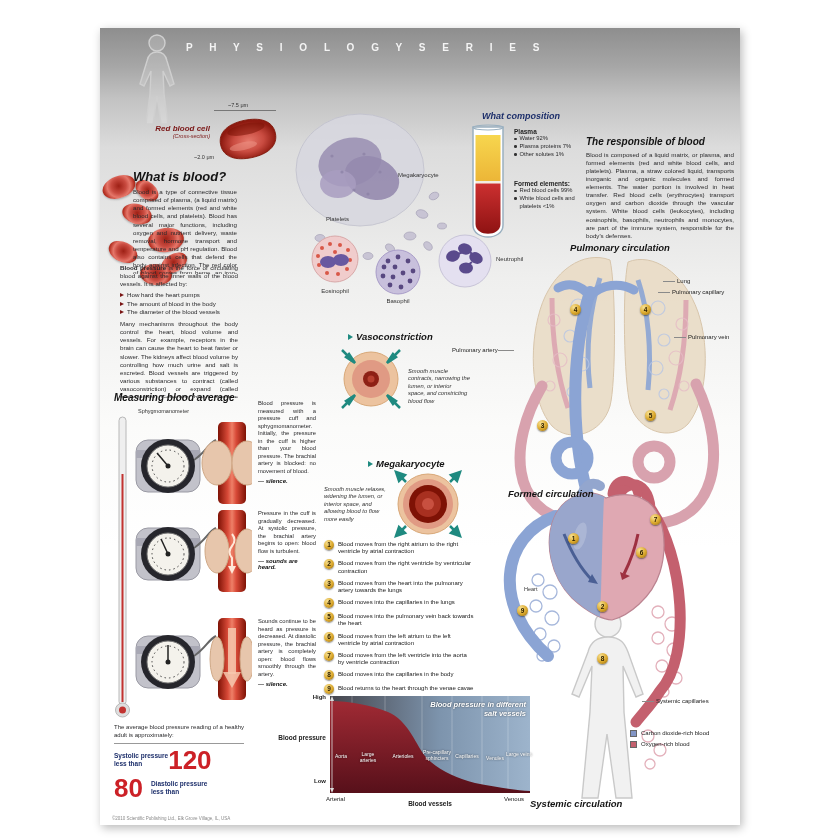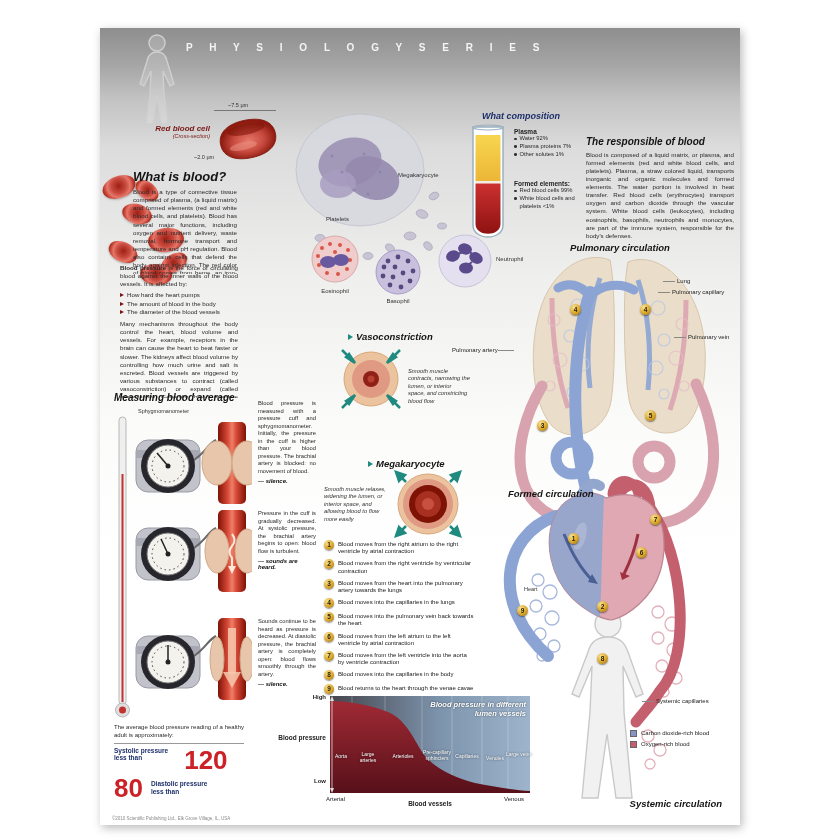--- a/index.html
+++ b/index.html
@@ -371,21 +371,21 @@
   <div class="p lbl" style="left:572px;top:261px">Pulmonary capillary</div>
   <div class="pl" style="left:558px;top:264px;width:12px"></div>
   <div class="p lbl" style="left:588px;top:306px">Pulmonary vein</div>
   <div class="pl" style="left:574px;top:309px;width:12px"></div>
   <div class="p lbl" style="left:352px;top:319px">Pulmonary artery</div>
   <div class="pl" style="left:398px;top:322px;width:16px"></div>
   <div class="p h-circ" style="left:408px;top:460px">Formed circulation</div>
   <div class="p tinylbl" style="left:424px;top:558px">Heart</div>
   <div class="p lbl" style="left:556px;top:670px">Systemic capillaries</div>
   <div class="pl" style="left:542px;top:673px;width:12px"></div>
-  <div class="p h-circ" style="left:452px;top:770px;width:170px;text-align:right">Systemic circulation</div>
+  <div class="p h-circ" style="left:430px;top:770px;width:170px;text-align:left">Systemic circulation</div>
 
   <div class="p" style="left:530px;top:702px;width:100px">
     <div class="legend-row">
       <span class="swatch" style="background: rgb(130, 149, 197);"></span>
       <span class="lbl">Carbon dioxide-rich blood</span>
     </div>
     <div class="legend-row">
       <span class="swatch" style="background: rgb(196, 96, 110);"></span>
       <span class="lbl">Oxygen-rich blood</span>
     </div>
@@ -517,21 +517,21 @@
     <polygon points="93,56 111,56 102,72" fill="#f6c8ae" opacity="0.85"></polygon>
   </svg>
   <div class="p" style="left:158px;top:590px;width:58px">
     <div class="txt" style="font-size:5.8px">Sounds continue to be heard as pressure is decreased. At diastolic pressure, the brachial artery is completely open: blood flows smoothly through the artery.</div>
     <div class="result">— silence.</div>
   </div>
 
   <div class="p" style="left:14px;top:696px;width:130px">
     <div class="txt" style="font-size:6px">The average blood pressure reading of a healthy adult is approximately:</div>
     <div style="border-top:1px solid #999;margin-top:3px"></div>
-    <div style="display:flex;gap:16px;align-items:flex-start;margin-top:3px">
+    <div style="display:flex;gap:0;align-items:center;margin-top:3px">
       <div>
         <div class="bp-lbl">Systolic pressure</div>
         <div class="bp-lbl">less than</div>
       </div>
       <div class="bp-big">120</div>
     </div>
     <div style="display:flex;gap:8px;align-items:center;margin-top:2px">
       <div class="bp-big">80</div>
       <div>
         <div class="bp-lbl">Diastolic pressure</div>
@@ -565,21 +565,21 @@
         <line x1="122" y1="0" x2="122" y2="97"></line>
           <line x1="152" y1="0" x2="152" y2="97"></line>
           <line x1="178" y1="0" x2="178" y2="97"></line>
       </g>
       <path d="M0,5 C20,5 40,9 58,16 C78,25 84,45 95,60 C106,73 125,82 145,87 C165,91 185,94 200,95 L200,97 L0,97 Z" fill="url(#redG)"></path>
       <line x1="2" y1="4" x2="2" y2="93" stroke="#ddd" stroke-width="0.8"></line>
       <polygon points="0,5 4,5 2,0" fill="#ddd"></polygon>
         <polygon points="0,92 4,92 2,97" fill="#ddd"></polygon>
     </svg>
 
-    <div class="p" style="left:150px;top:12px;width:106px;text-align:right;font-size:7.5px;font-style:italic;font-weight:bold;color:#fff;line-height:1.2;text-shadow:0 0 2px rgba(0,0,0,.6)">Blood pressure in different lumen vessels</div>
+    <div class="p" style="left:150px;top:12px;width:106px;text-align:right;font-size:7.5px;font-style:italic;font-weight:bold;color:#fff;line-height:1.2;text-shadow:0 0 2px rgba(0,0,0,.6)">Blood pressure in different salt vessels</div>
 
     <div class="band-label" style="left:59px;top:66px;width:24px">Aorta</div>
     <div class="band-label" style="left:83px;top:64px;width:30px">Large arteries</div>
     <div class="band-label" style="left:118px;top:66px;width:30px">Arterioles</div>
     <div class="band-label" style="left:150px;top:62px;width:34px">Pre-capillary sphincters</div>
     <div class="band-label" style="left:182px;top:66px;width:30px">Capillaries</div>
     <div class="band-label" style="left:212px;top:68px;width:26px">Venules</div>
     <div class="band-label" style="left:236px;top:64px;width:26px">Large veins</div>
 
     <div class="p" style="left:56px;top:108px;font-size:6px;color:#222">Arterial</div>

